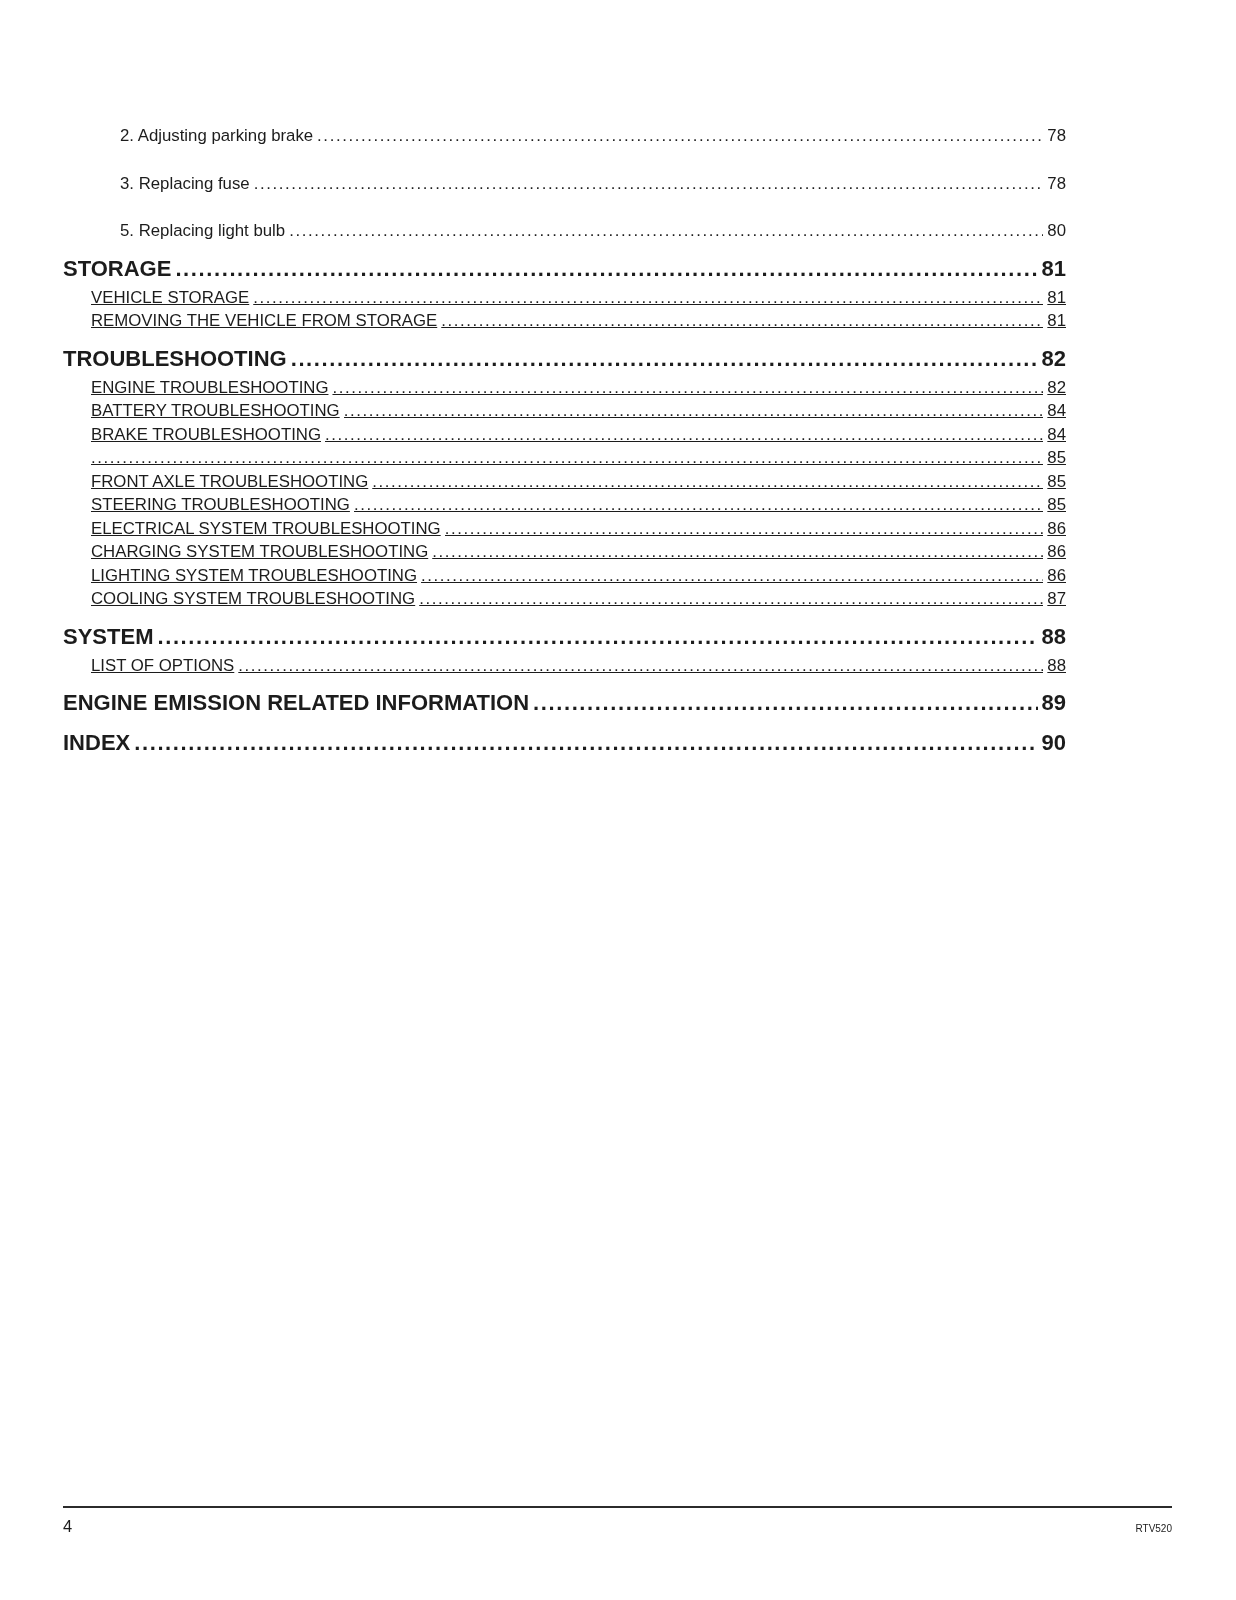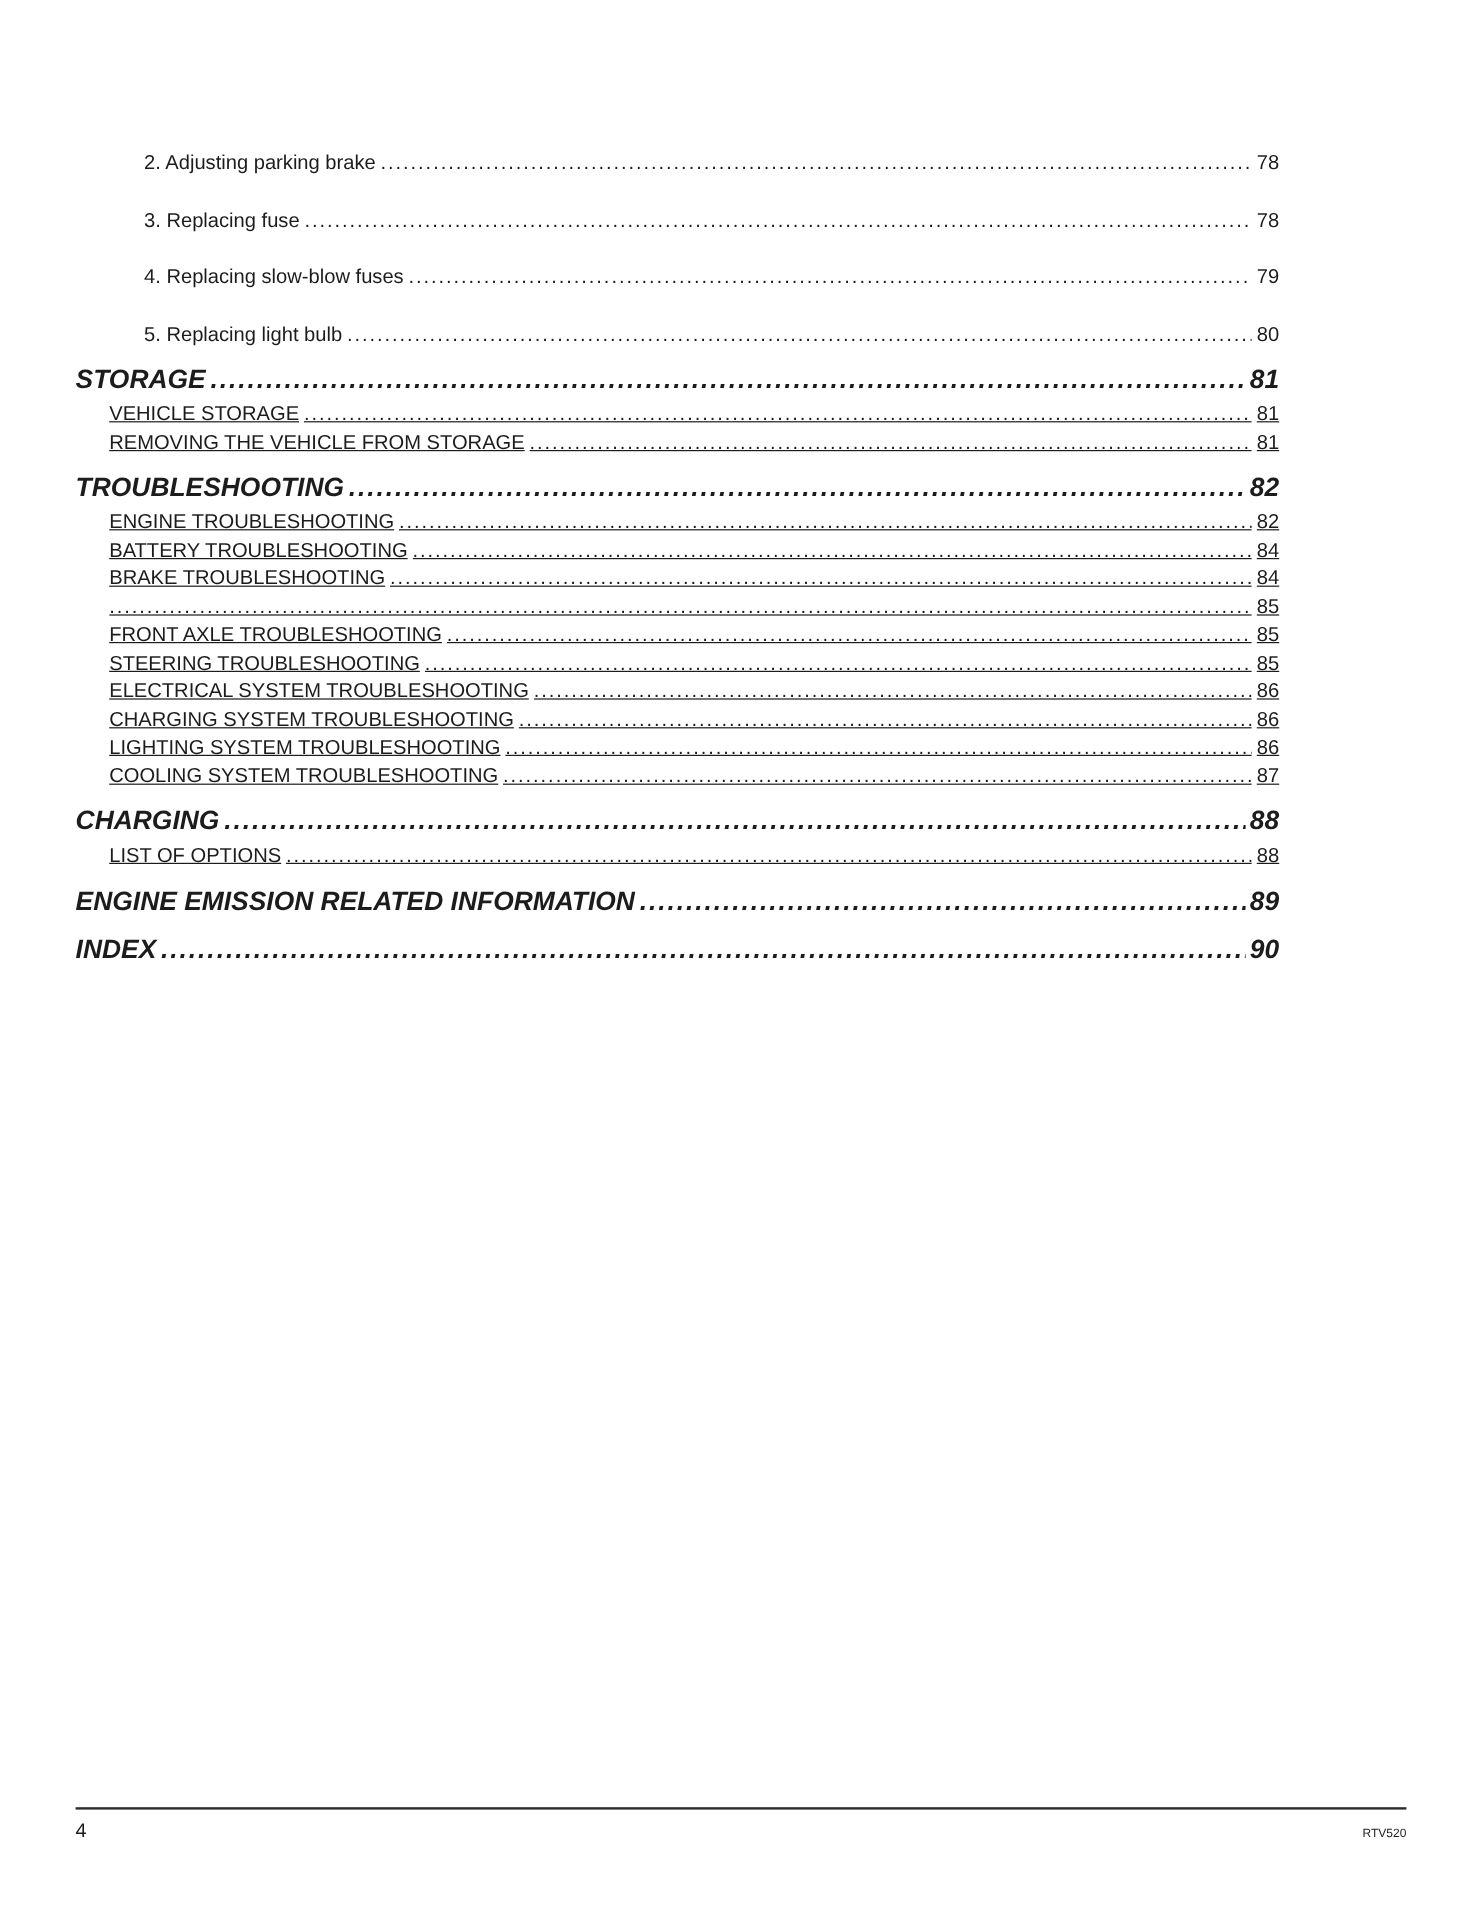--- a/index.html
+++ b/index.html
@@ -33,21 +33,20 @@
     line-height: 23.5px;
   }
   .lvl1 { padding-left: 28px; text-decoration: underline; }
   .lvl2 { padding-left: 57px; margin-top: 24px; }
   .lvl0 {
     font-weight: bold;
     font-size: 22px;
     line-height: 29px;
     margin-top: 11px;
     margin-bottom: 3px;
-    font-style: italic;
   }
   .lbl { padding-right: 4px; }
   .pg  { padding-left: 4px; text-align: center; }
   .dots {
     flex: 1;
     overflow: hidden;
     white-space: nowrap;
     letter-spacing: 1.6px;
     min-width: 10px;
   }
@@ -85,25 +84,20 @@
       <span class="dots"></span>
       <span class="pg">78</span>
     </div>
 
     <div class="row lvl2">
       <span class="lbl">3. Replacing fuse</span>
       <span class="dots"></span>
       <span class="pg">78</span>
     </div>
 
-    <div class="row lvl2">
-      <span class="lbl">4. Replacing slow-blow fuses</span>
-      <span class="dots"></span>
-      <span class="pg">79</span>
-    </div>
 
     <div class="row lvl2">
       <span class="lbl">5. Replacing light bulb</span>
       <span class="dots"></span>
       <span class="pg">80</span>
     </div>
 
     <div class="row lvl0">
       <span class="lbl">STORAGE</span>
       <span class="dots"></span>
@@ -181,21 +175,21 @@
       <span class="pg">86</span>
     </div>
 
     <div class="row lvl1">
       <span class="lbl">COOLING SYSTEM TROUBLESHOOTING</span>
       <span class="dots"></span>
       <span class="pg">87</span>
     </div>
 
     <div class="row lvl0">
-      <span class="lbl">CHARGING</span>
+      <span class="lbl">SYSTEM</span>
       <span class="dots"></span>
       <span class="pg">88</span>
     </div>
 
     <div class="row lvl1">
       <span class="lbl">LIST OF OPTIONS</span>
       <span class="dots"></span>
       <span class="pg">88</span>
     </div>
 

